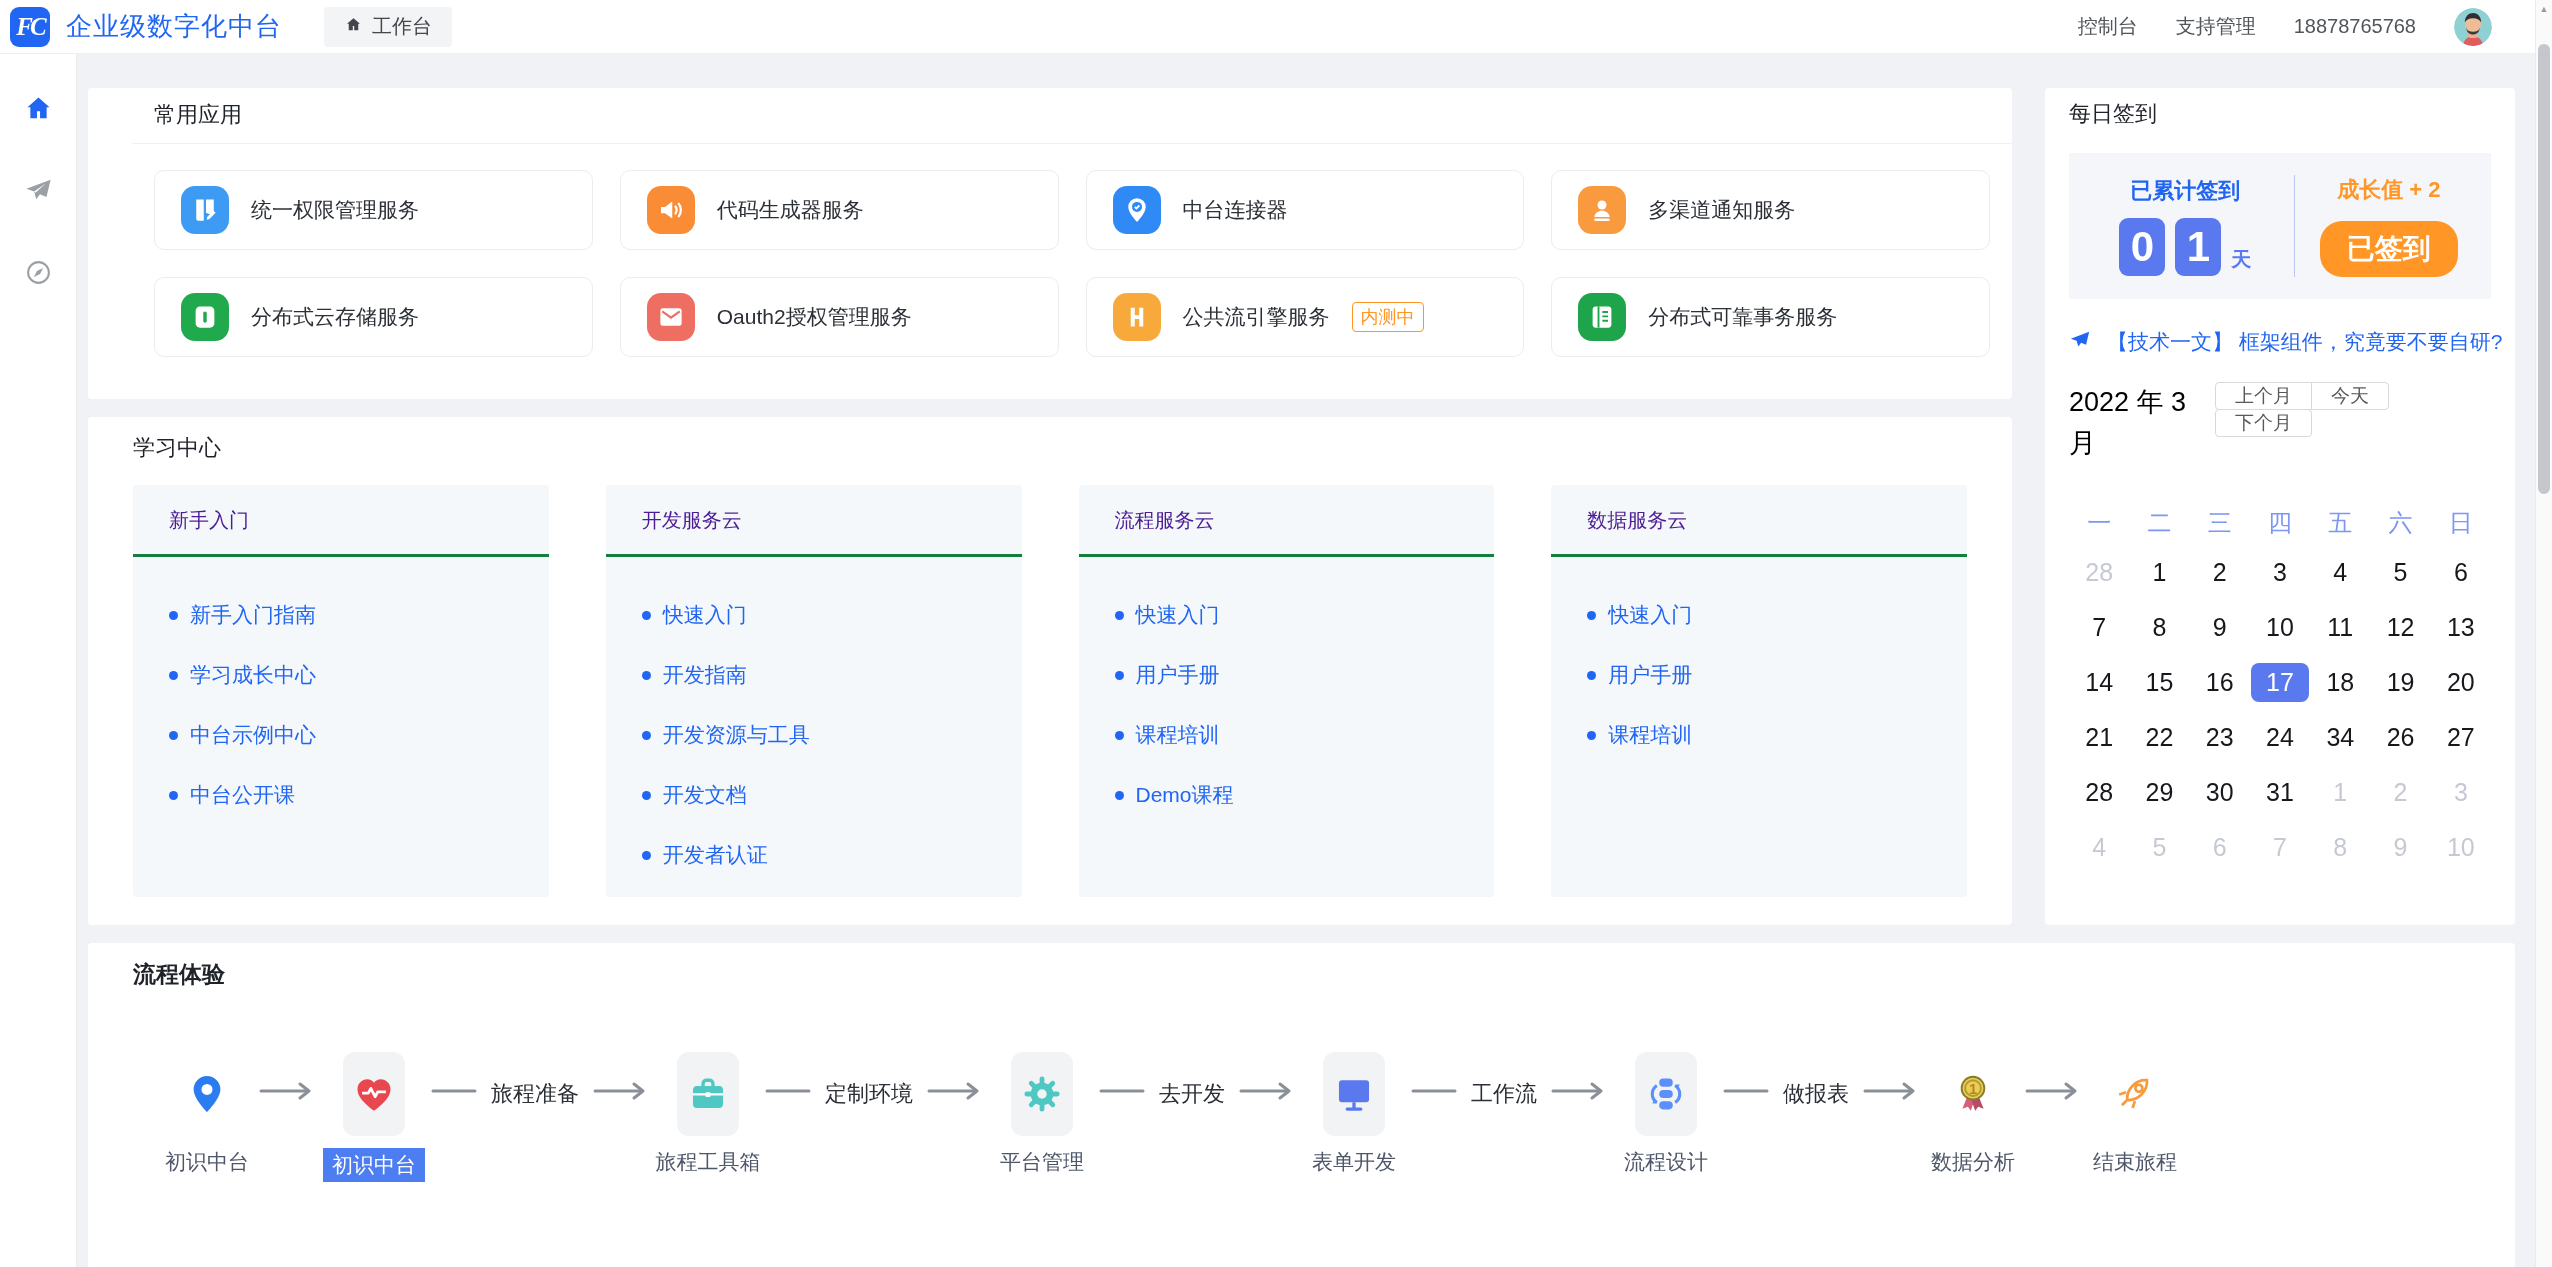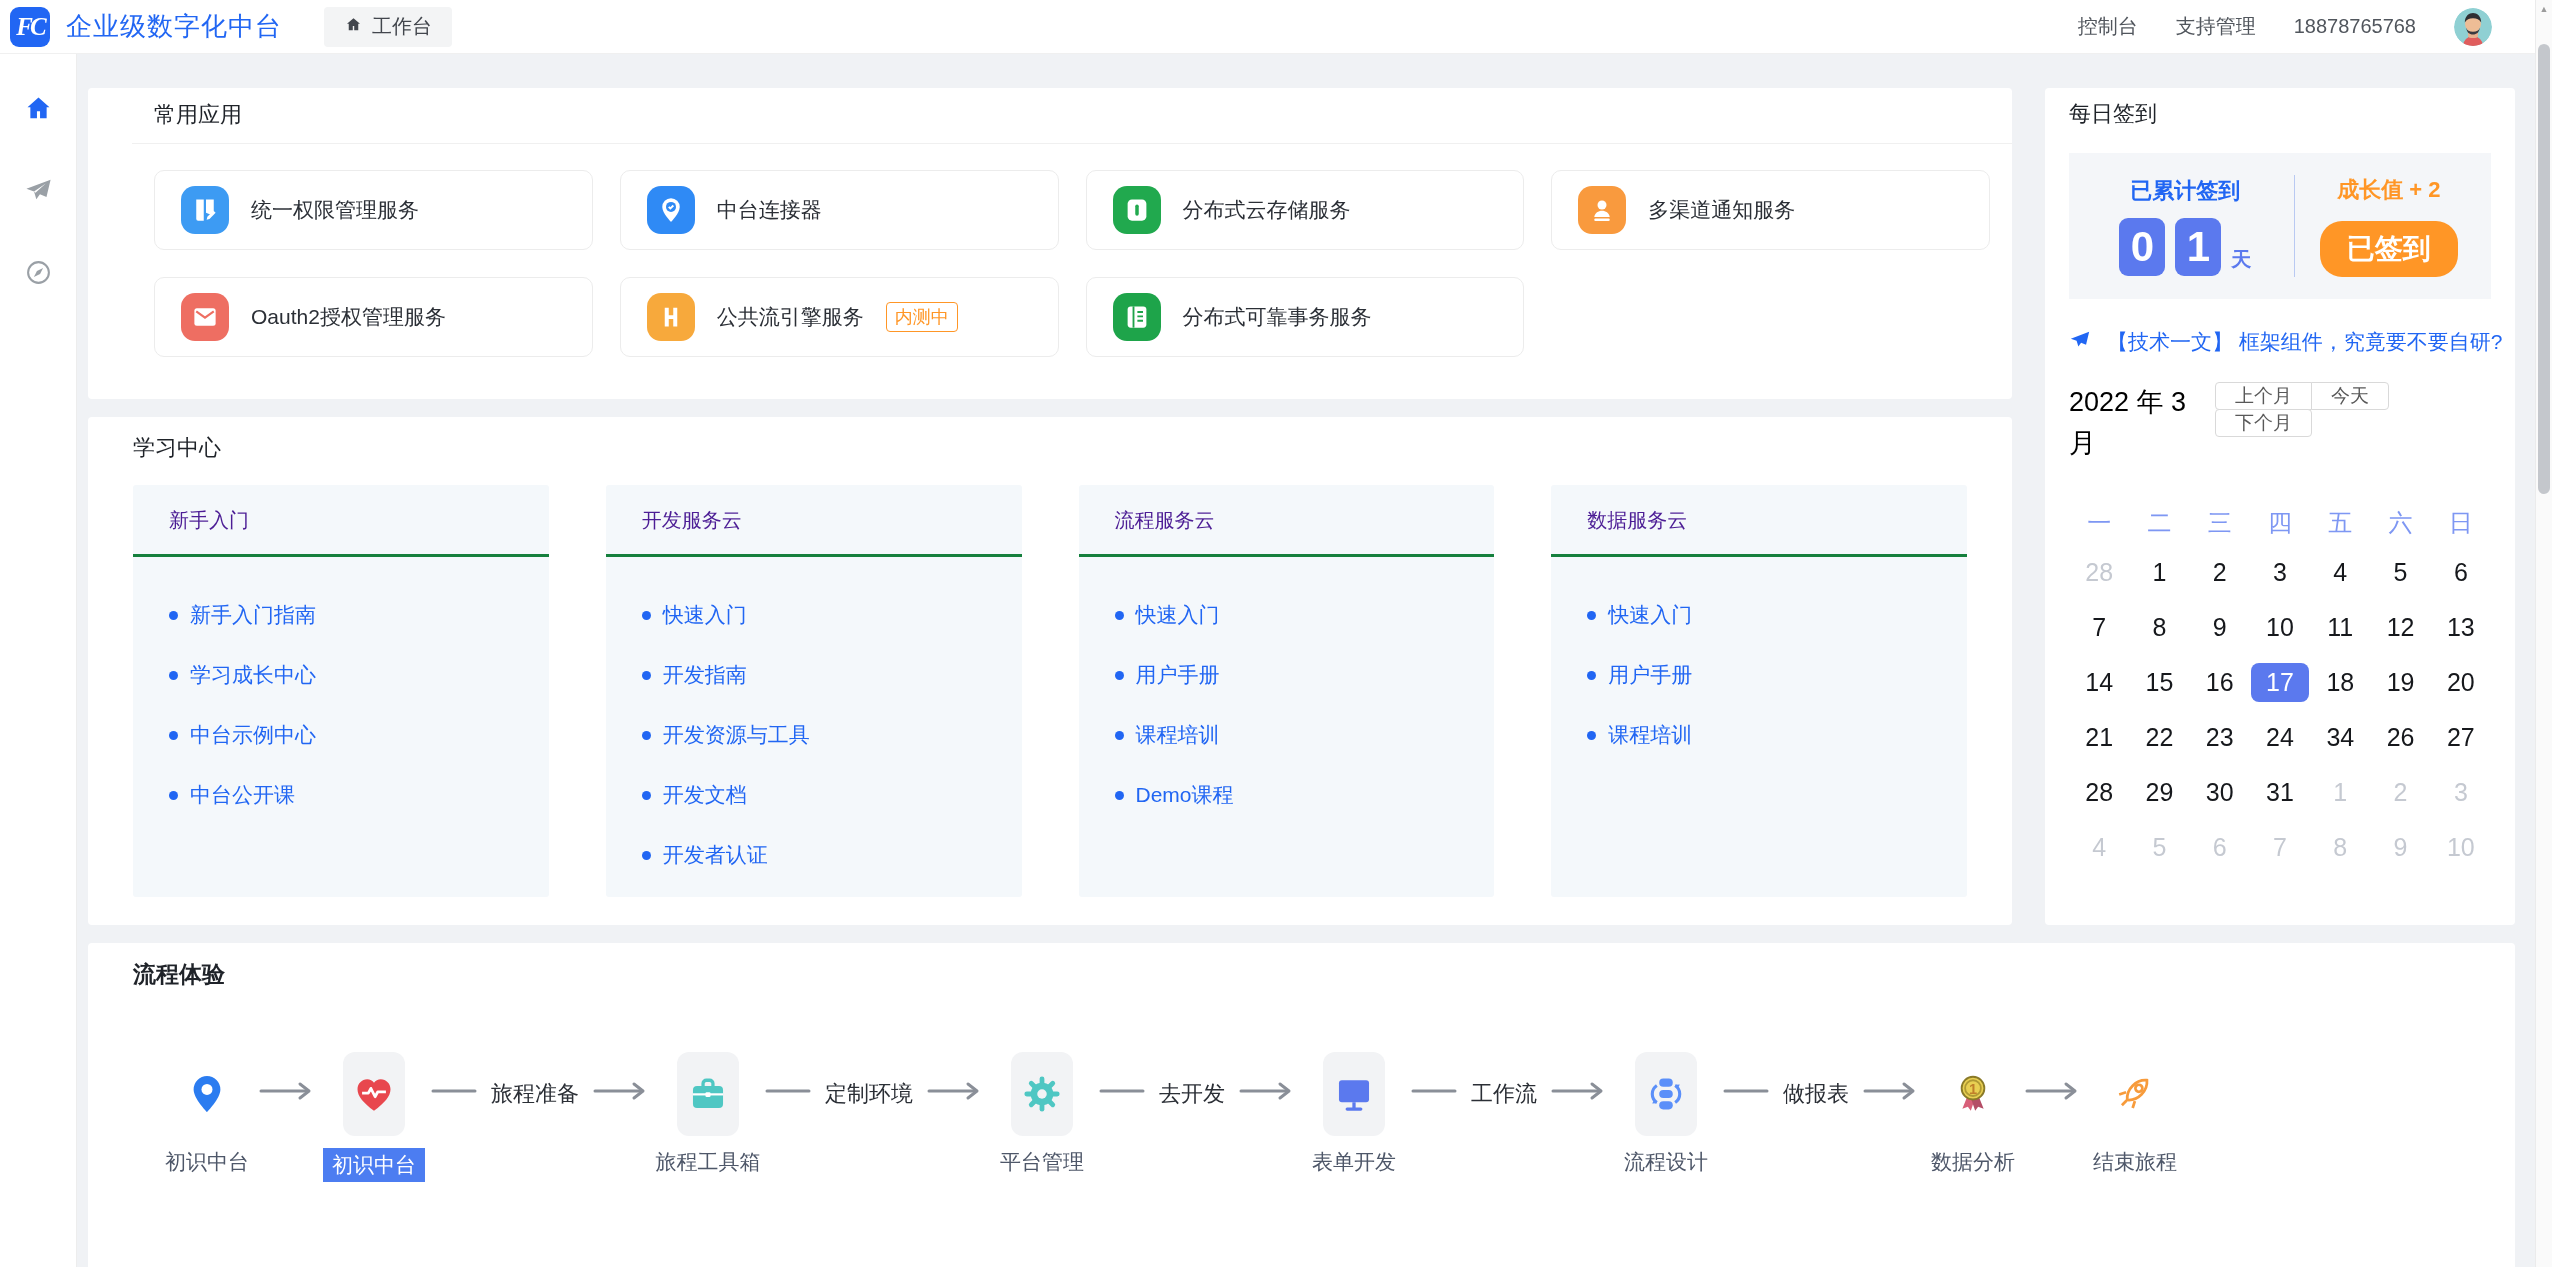--- a/index.html
+++ b/index.html
@@ -146,47 +146,56 @@
               <div class="app-icon" style="background: rgb(61, 155, 243);">
                 <svg viewBox="0 0 24 24" fill="#fff">
                   <path d="M5 3.5h6v17H6.5A1.5 1.5 0 0 1 5 19V3.5z"></path>
                   <path d="M12.8 3.5h6.2v9.4l-2.8 2.7-3.4-1.4V3.5z"></path>
                   <path d="M13.9 17.4l4.9-4.9 1.7 1.7-4.9 4.9-2.3.6z"></path>
                 </svg>
               </div>
               <div class="app-label">统一权限管理服务</div>
             </div>
             <div class="app-card">
+              <div class="app-icon" style="background: rgb(250, 140, 53);">
+                <svg viewBox="0 0 24 24">
+                  <path d="M4 9.5v5h3.2L13 18.8V5.2L7.2 9.5H4z" fill="#fff"></path>
+                  <path d="M15.6 9.2c1.2 1.4 1.2 4.2 0 5.6M18.2 7c2.2 2.4 2.2 7.6 0 10" stroke="#fff" stroke-width="1.8" fill="none" stroke-linecap="round"></path>
+                </svg>
+              </div>
+              <div class="app-label">代码生成器服务</div>
+            </div>
+            <div class="app-card">
               <div class="app-icon" style="background: rgb(47, 138, 245);">
                 <svg viewBox="0 0 24 24">
                   <path d="M12 2.5a7 7 0 0 1 7 7c0 4.8-7 12-7 12s-7-7.2-7-12a7 7 0 0 1 7-7z" fill="#fff"></path>
                   <circle cx="12" cy="9.5" r="4" fill="#2f8af5"></circle>
                   <path d="M10.2 9.5l1.3 1.3 2.4-2.4" stroke="#fff" stroke-width="1.5" fill="none"></path>
                 </svg>
               </div>
               <div class="app-label">中台连接器</div>
             </div>
             <div class="app-card">
-              <div class="app-icon" style="background: rgb(33, 169, 78);">
-                <svg viewBox="0 0 24 24">
-                  <rect x="4.5" y="3.5" width="15" height="17" rx="3.5" fill="#fff"></rect>
-                  <rect x="10.6" y="7.5" width="2.8" height="9" rx="1.4" fill="#21a94e"></rect>
-                </svg>
-              </div>
-              <div class="app-label">分布式云存储服务</div>
-            </div>
-            <div class="app-card">
               <div class="app-icon" style="background: rgb(249, 154, 62);">
                 <svg viewBox="0 0 24 24" fill="#fff">
                   <circle cx="12" cy="8" r="3.6"></circle>
                   <path d="M5.8 17.5c.6-3.3 3.2-5 6.2-5s5.6 1.7 6.2 5z"></path>
                   <rect x="5.8" y="18.8" width="12.4" height="2" rx="1"></rect>
                 </svg>
               </div>
               <div class="app-label">多渠道通知服务</div>
+            </div>
+            <div class="app-card">
+              <div class="app-icon" style="background: rgb(33, 169, 78);">
+                <svg viewBox="0 0 24 24">
+                  <rect x="4.5" y="3.5" width="15" height="17" rx="3.5" fill="#fff"></rect>
+                  <rect x="10.6" y="7.5" width="2.8" height="9" rx="1.4" fill="#21a94e"></rect>
+                </svg>
+              </div>
+              <div class="app-label">分布式云存储服务</div>
             </div>
             <div class="app-card">
               <div class="app-icon" style="background: rgb(238, 110, 98);">
                 <svg viewBox="0 0 24 24">
                   <rect x="3.5" y="5" width="17" height="14" rx="2" fill="#fff"></rect>
                   <path d="M5 7.5l7 5 7-5" stroke="#ee6e62" stroke-width="1.7" fill="none"></path>
                 </svg>
               </div>
               <div class="app-label">Oauth2授权管理服务</div>
             </div>

